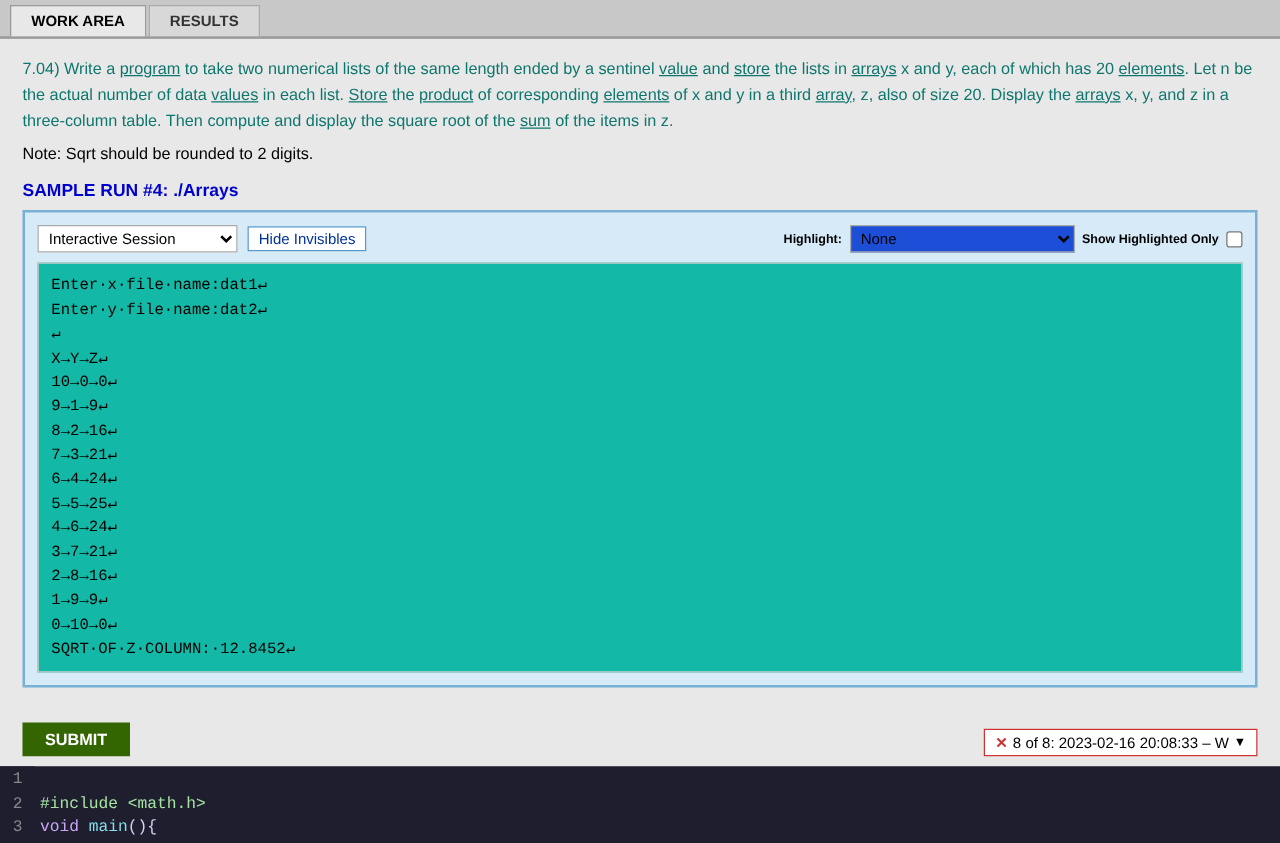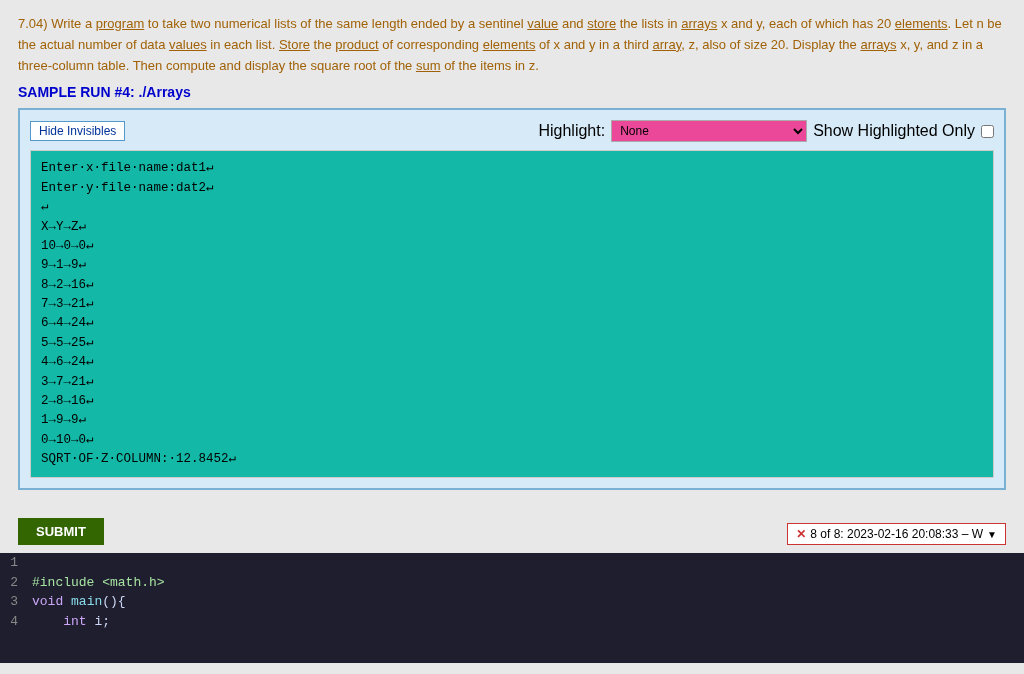--- a/index.html
+++ b/index.html
@@ -42,21 +42,21 @@
     }
 
     
     .main-content {
       padding: 14px 18px 10px 18px;
     }
 
     .problem-text {
       font-size: 13px;
       line-height: 1.6;
-      color: #a16207;
+      color: #0f766e;
       margin-bottom: 8px;
     }
     .problem-text u {
       text-decoration: underline;
     }
 
     .note-text {
       font-size: 13px;
       margin-bottom: 14px;
       color: #000;
@@ -109,28 +109,29 @@
       align-items: center;
       margin-left: auto;
       gap: 6px;
       font-size: 12px;
     }
 
     .highlight-select {
       padding: 2px 4px;
       font-size: 12px;
       border: 1px solid #aaa;
-      background: #ec4899;
-      width: 196px;
+      background: #1d4ed8;
+      width: 180px;
       cursor: pointer;
     }
 
     .show-highlighted-label {
-      font-size: 16px;
+      font-size: 10px;
       white-space: nowrap;
+      font-weight: bold;
     }
 
     .show-highlighted-check {
       cursor: pointer;
     }
 
     
     .terminal-area {
       background: #14b8a6;
       border: 1px solid #ccc;
@@ -208,36 +209,52 @@
     }
     .kw { color: #cba6f7; } 
     .fn { color: #89dceb; } 
     .inc { color: #a6e3a1; }
   </style>
 </head>
 <body>
 
 <div class="outer-wrapper">
 
+  <div class="tabs-bar">
+    <div class="tab active">
+      <span>WORK AREA</span>
+    </div>
+    <div class="tab">
+      <span>RESULTS</span>
+    </div>
+  </div>
 
   <div class="main-content">
 
     <div class="problem-text">
       7.04) Write a <u>program</u> to take two numerical lists of the same length ended by a sentinel <u>value</u> and <u>store</u> the lists in <u>arrays</u> x and y, each of which has 20 <u>elements</u>.
       Let n be the actual number of data <u>values</u> in each list. <u>Store</u> the <u>product</u> of corresponding <u>elements</u> of x and y in a third <u>array</u>, z, also of size 20. Display the <u>arrays</u> x, y, and z in a three-column table. Then compute and display the square root of the <u>sum</u> of the items in z.
     </div>
 
+    <div class="note-text">
+      <span>Note: Sqrt should be rounded to 2 digits.</span>
+    </div>
 
     <div class="sample-run-header">
       <span>SAMPLE RUN #4:</span>&nbsp;<span style="color:#0000cc;">./Arrays</span>
     </div>
 
     <div class="session-container">
 
       <div class="session-toolbar">
+        <select class="session-select">
+          <option>Interactive Session</option>
+          <option>File Input</option>
+          <option>File Output</option>
+        </select>
 
         <button class="hide-invisibles-btn">
           <span>Hide Invisibles</span>
         </button>
 
         <div class="highlight-section">
           <span class="show-highlighted-label">Highlight:</span>
           <select class="highlight-select">
             <option>None</option>
             <option>Syntax</option>

